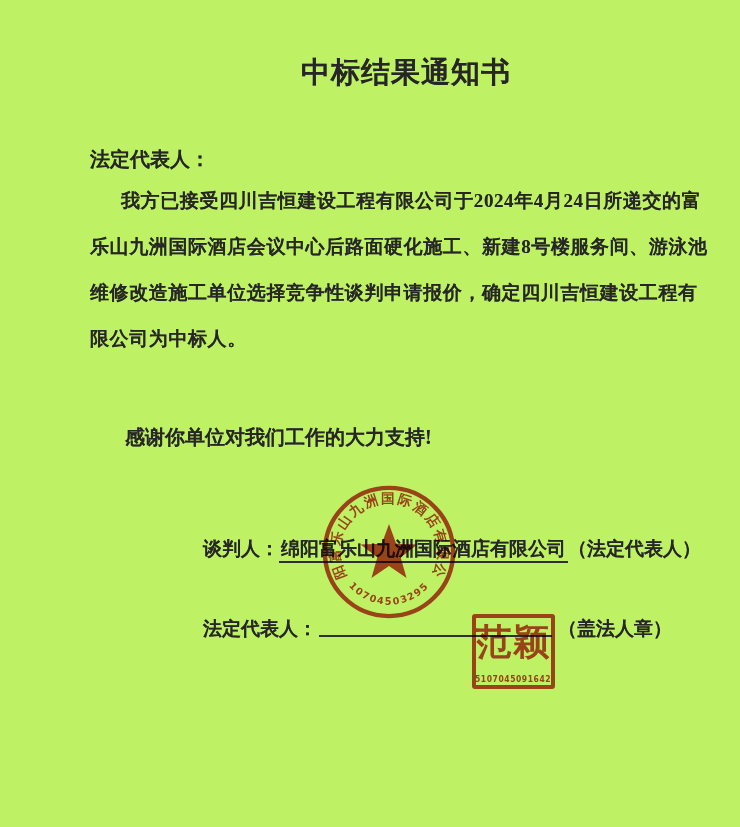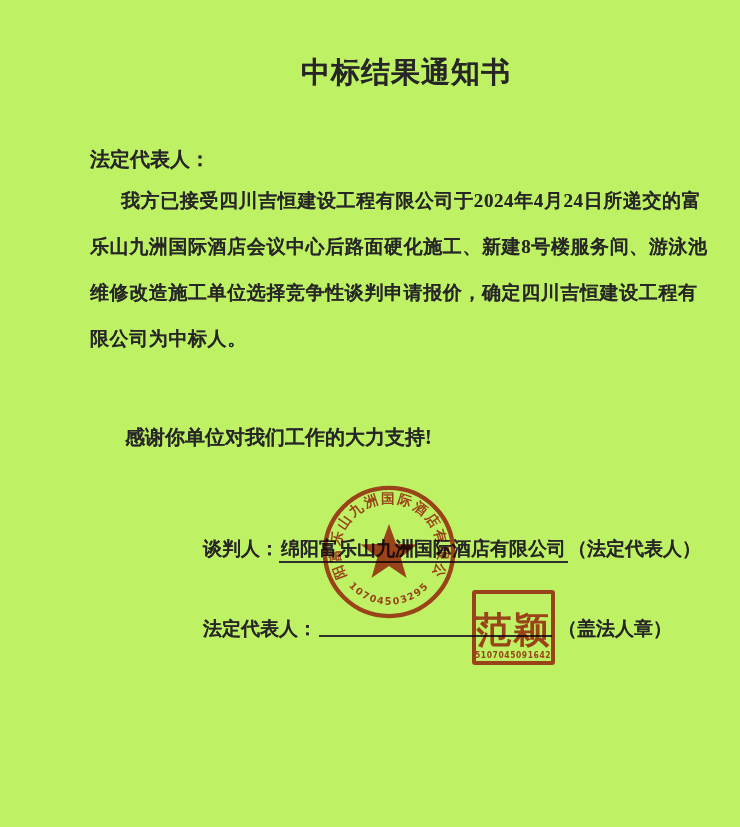--- a/index.html
+++ b/index.html
@@ -74,30 +74,30 @@
     font-family: "Liberation Serif", serif;
   }
   .seal-ring-num {
     font-size: 11px;
     font-weight: 700;
     letter-spacing: 1.8px;
     fill: #c9372c;
     font-family: "DejaVu Sans", sans-serif;
   }
   .square-seal {
-    left: 472px; top: 590px;
+    left: 472px; top: 614px;
     width: 83px; height: 75px;
     box-sizing: border-box;
     border: 4px solid #c9372c;
     border-radius: 3px;
     display: flex;
     flex-direction: column;
     align-items: center;
     justify-content: space-between;
-    padding: 16px 1px 1px 1px;
+    padding: 4px 1px 1px 1px;
     background: rgba(255, 240, 238, 0.15);
     filter: blur(0.3px);
   }
   .square-seal .seal-name {
     color: #c9372c;
     font-size: 36px;
     line-height: 40px;
     font-weight: 700;
     letter-spacing: 2px;
     white-space: nowrap;

